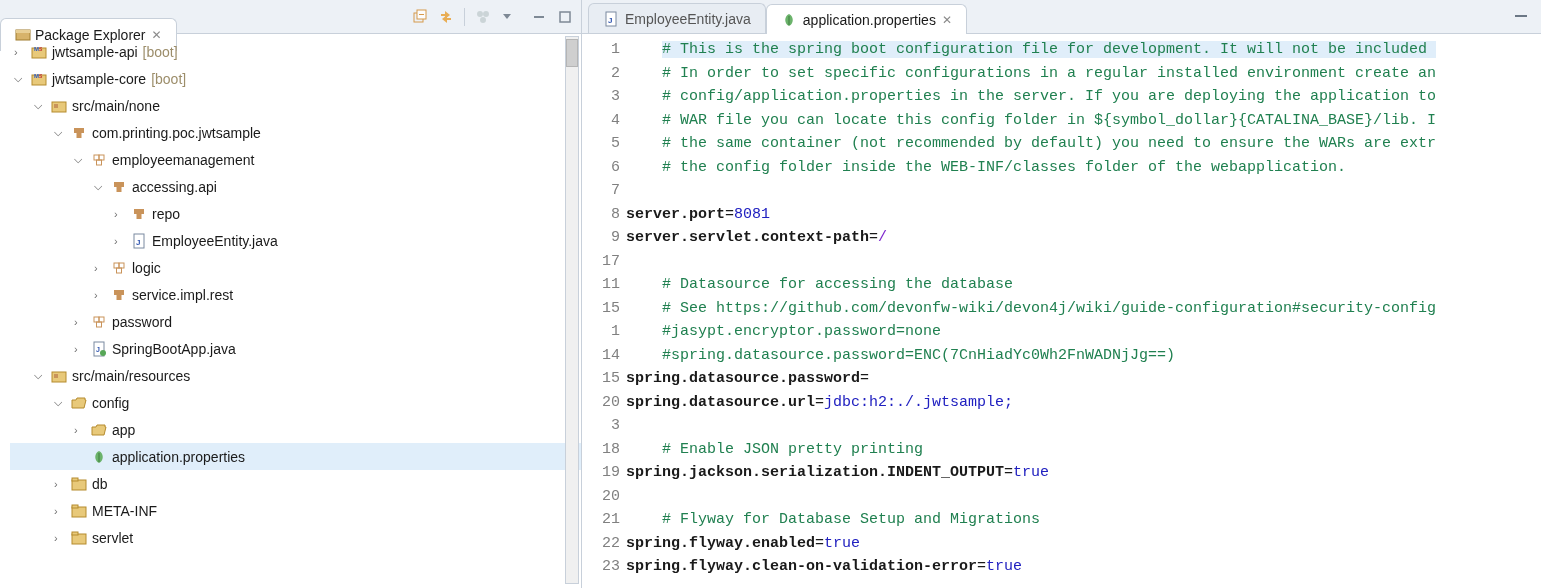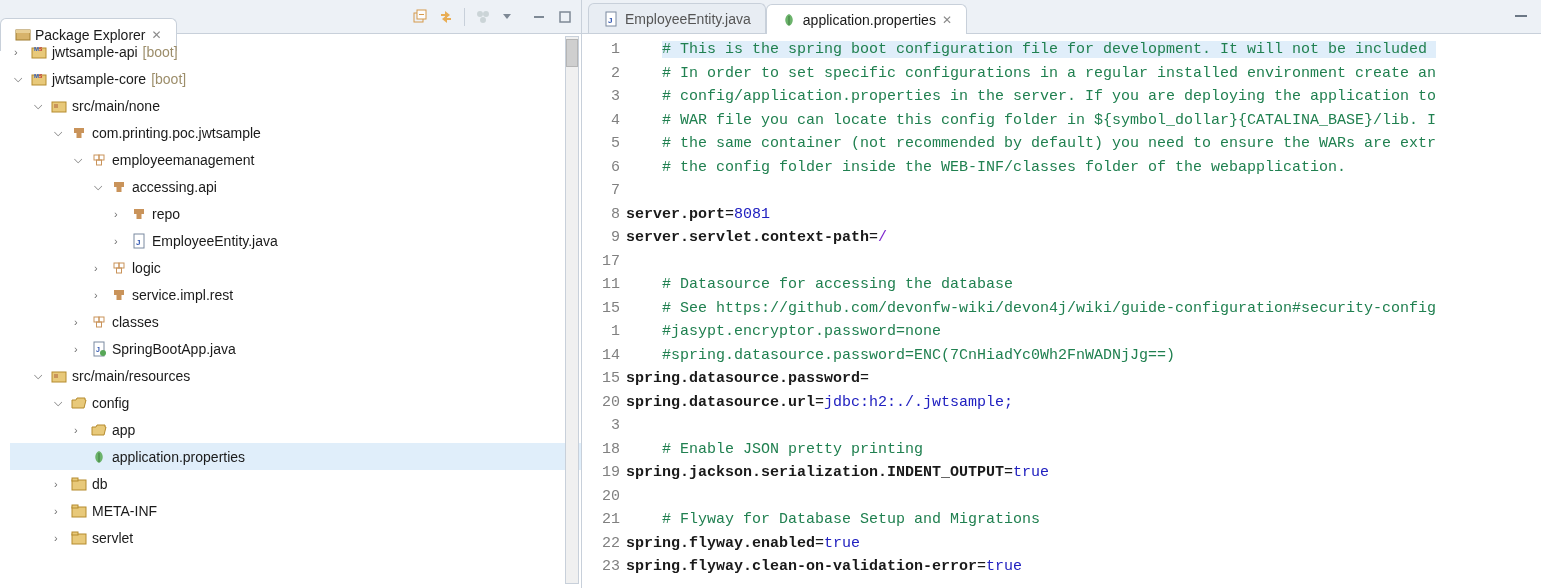--- a/index.html
+++ b/index.html
@@ -331,21 +331,21 @@
         </svg>
         <span>service.impl.rest</span>
       </div>
       <div class="tree-row indent-3">
         <span class="twisty">›</span>
         <svg class="ico" viewBox="0 0 16 16">
           <rect x="3" y="3" width="5" height="5" fill="none" stroke="#c9935a"></rect>
           <rect x="8" y="3" width="5" height="5" fill="none" stroke="#c9935a"></rect>
           <rect x="5.5" y="8" width="5" height="5" fill="none" stroke="#c9935a"></rect>
         </svg>
-        <span>classes</span>
+        <span>password</span>
       </div>
       <div class="tree-row indent-3">
         <span class="twisty">›</span>
         <svg class="ico" viewBox="0 0 16 16">
           <rect x="3" y="1" width="10" height="14" fill="#fff" stroke="#7a8aa0"></rect>
           <text x="5" y="11" font-size="7" fill="#3156b0" font-weight="bold">J</text>
           <circle cx="12" cy="12" r="3" fill="#57a757"></circle>
         </svg>
         <span>SpringBootApp.java</span>
       </div>

